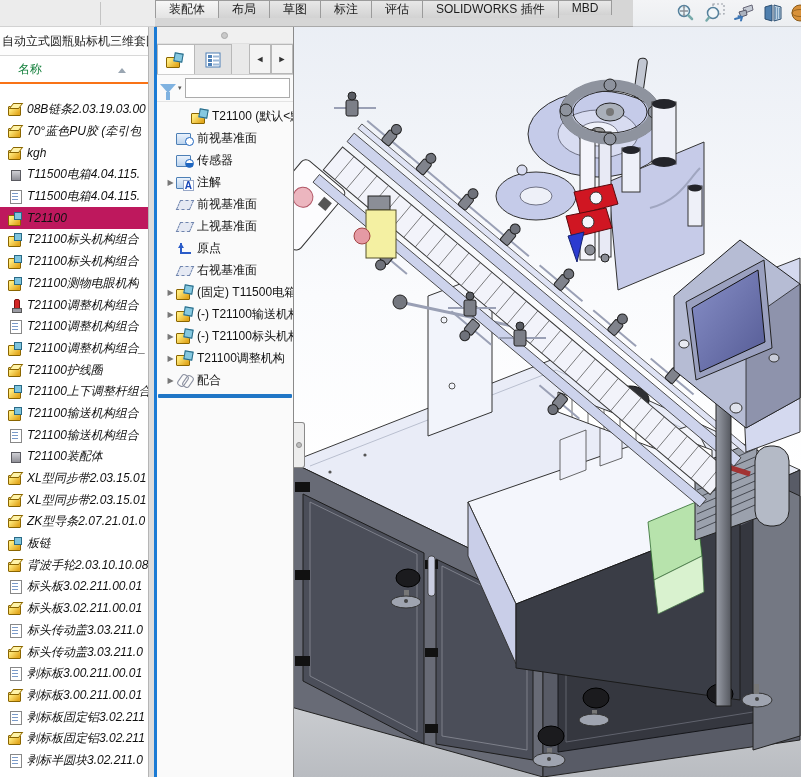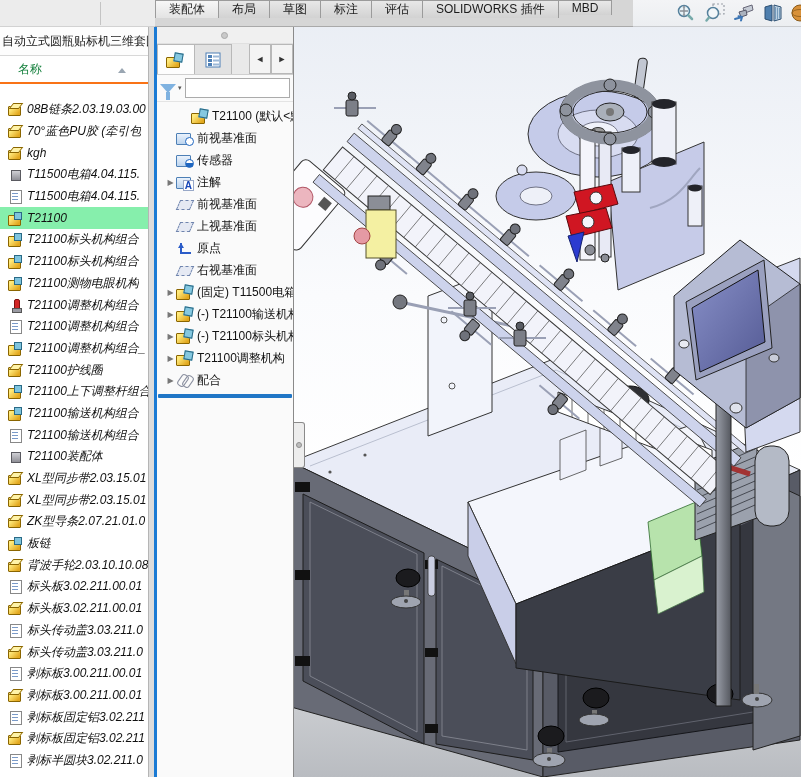--- a/index.html
+++ b/index.html
@@ -34,21 +34,21 @@
   .exp-title { height:29px; background:#fdfdfd; border-bottom:1px solid #d8d8d8;
     font-size:12px; color:#222; display:flex; align-items:center; padding:0 2px;
     white-space:nowrap; overflow:hidden; }
   .exp-header { height:28px; border-bottom:2px solid #f97316; display:flex; align-items:center;
     padding:0 6px 0 18px; font-size:12px; color:#15803d; position:relative; }
   .sort-up { position:absolute; right:22px; top:12px; width:0; height:0;
     border-left:4px solid transparent; border-right:4px solid transparent; border-bottom:5px solid #9aa6b2; }
   .file-list { flex:1; overflow:hidden; padding-top:15px; }
   .file-row { height:21.7px; display:flex; align-items:center; padding-left:7px;
     font-size:12px; color:#111; white-space:nowrap; overflow:hidden; }
-  .file-row.selected { background:#86efac; }
+  .file-row.selected { background:#be185d; }
   .fname { overflow:hidden; white-space:nowrap;font-style:italic; }
 
   .fi { position:relative; width:16px; height:15px; flex:0 0 16px; margin-right:4px; }
   .fi-part::before { content:""; position:absolute; left:1px; top:4px; width:11px; height:8px;
     background:linear-gradient(135deg,#ffe97a 20%,#e3a81f 85%); border:1px solid #8a6500; border-radius:1px; }
   .fi-part::after { content:""; position:absolute; left:4px; top:1px; width:8px; height:4px;
     background:#fff3a8; border:1px solid #8a6500; transform:skewX(-38deg); }
   .fi-assembly::before { content:""; position:absolute; left:1px; top:4px; width:11px; height:9px;
     background:linear-gradient(135deg,#ffe97a 20%,#e3a81f 85%); border:1px solid #8a6500; border-radius:1px; }
   .fi-assembly::after { content:""; position:absolute; right:1px; top:1px; width:6px; height:6px;

